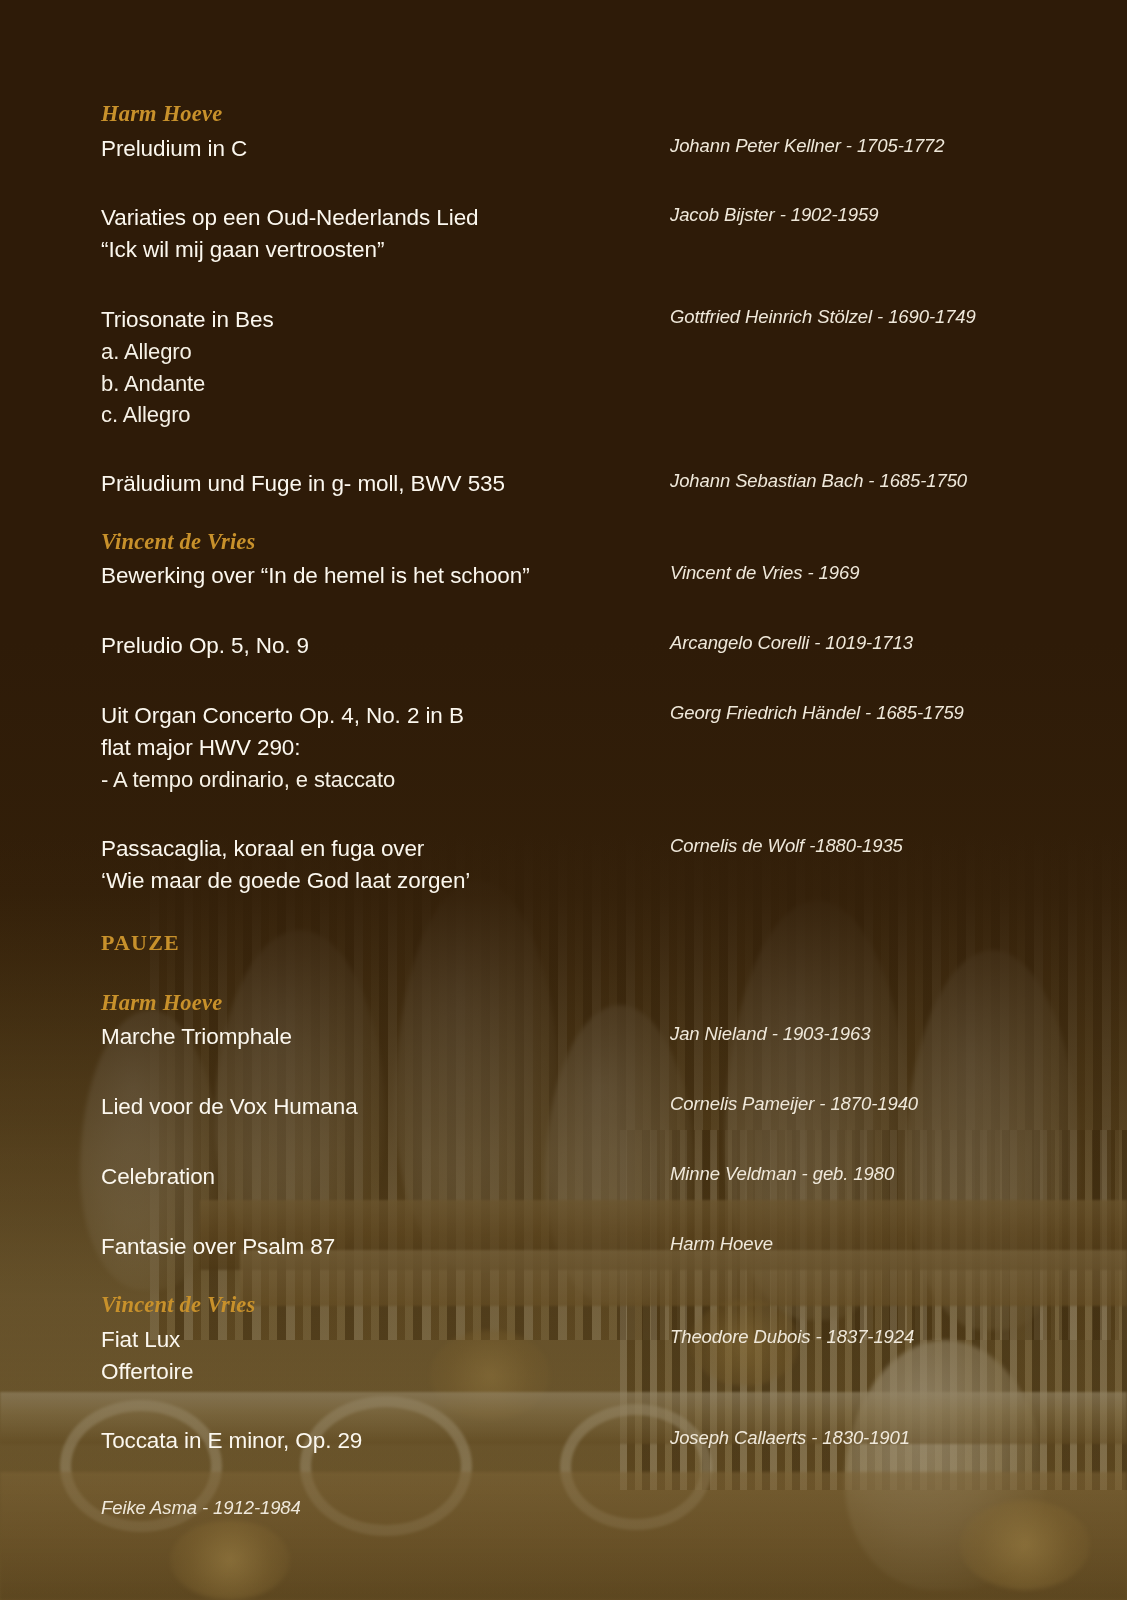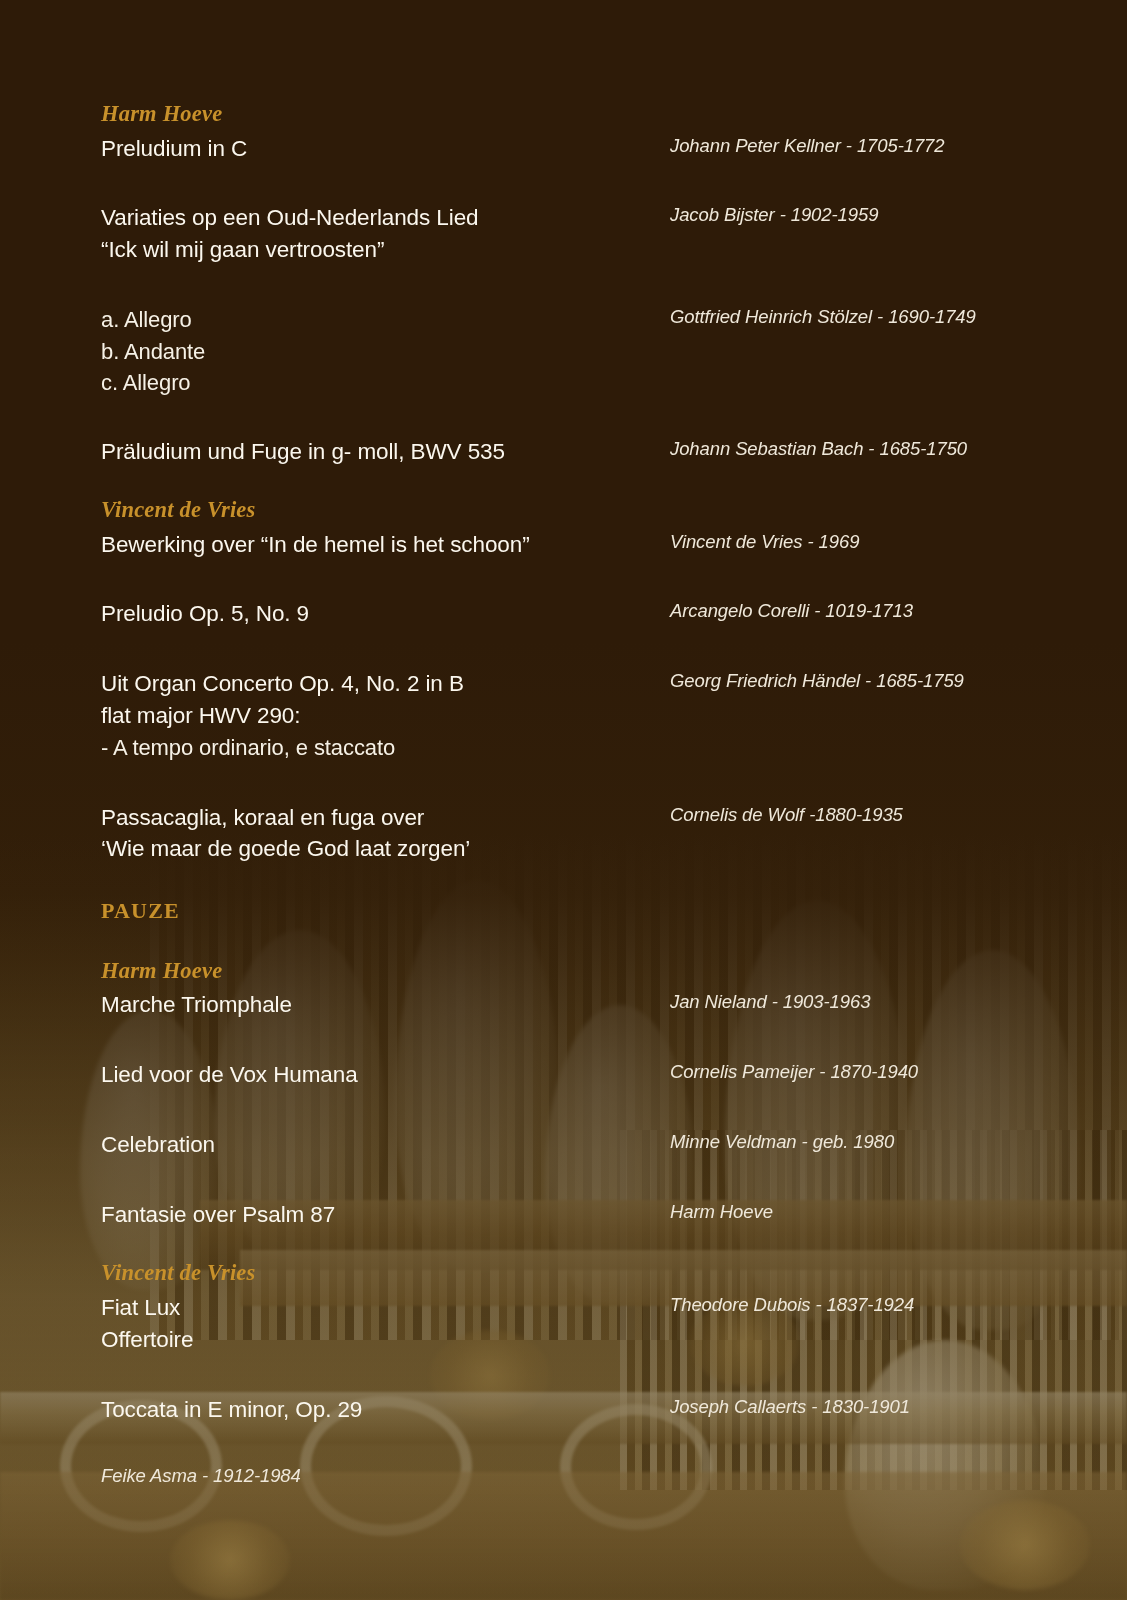--- a/index.html
+++ b/index.html
@@ -301,20 +301,21 @@
           </div>
           <div class="right-col">
             <div class="composer">Jacob Bijster - 1902-1959</div>
           </div>
         </div>
       </div>
       <div class="sp-item"></div>
       <div class="block">
         <div class="row">
           <div class="left-col">
+            <div class="title">Triosonate in Bes</div>
             <div class="subline">a. Allegro</div>
             <div class="subline">b. Andante</div>
             <div class="subline">c. Allegro</div>
           </div>
           <div class="right-col">
             <div class="composer">Gottfried Heinrich Stölzel - 1690-1749</div>
           </div>
         </div>
       </div>
       <div class="sp-item"></div>

